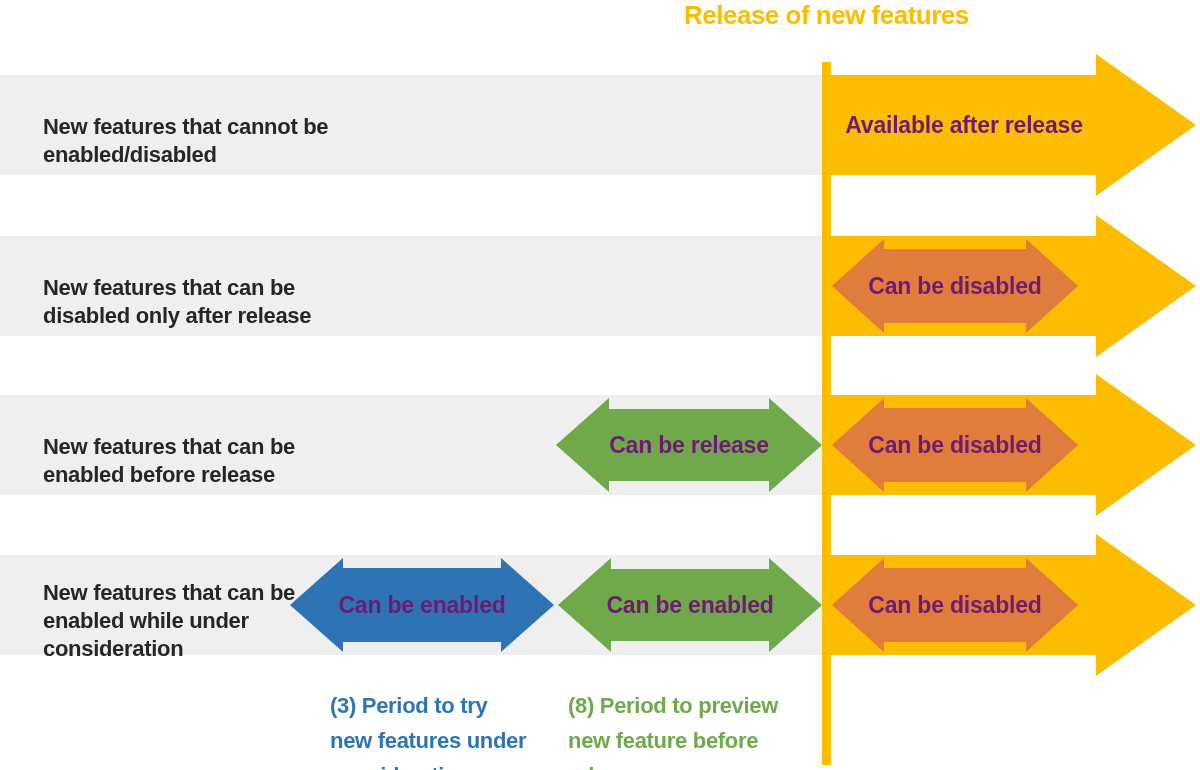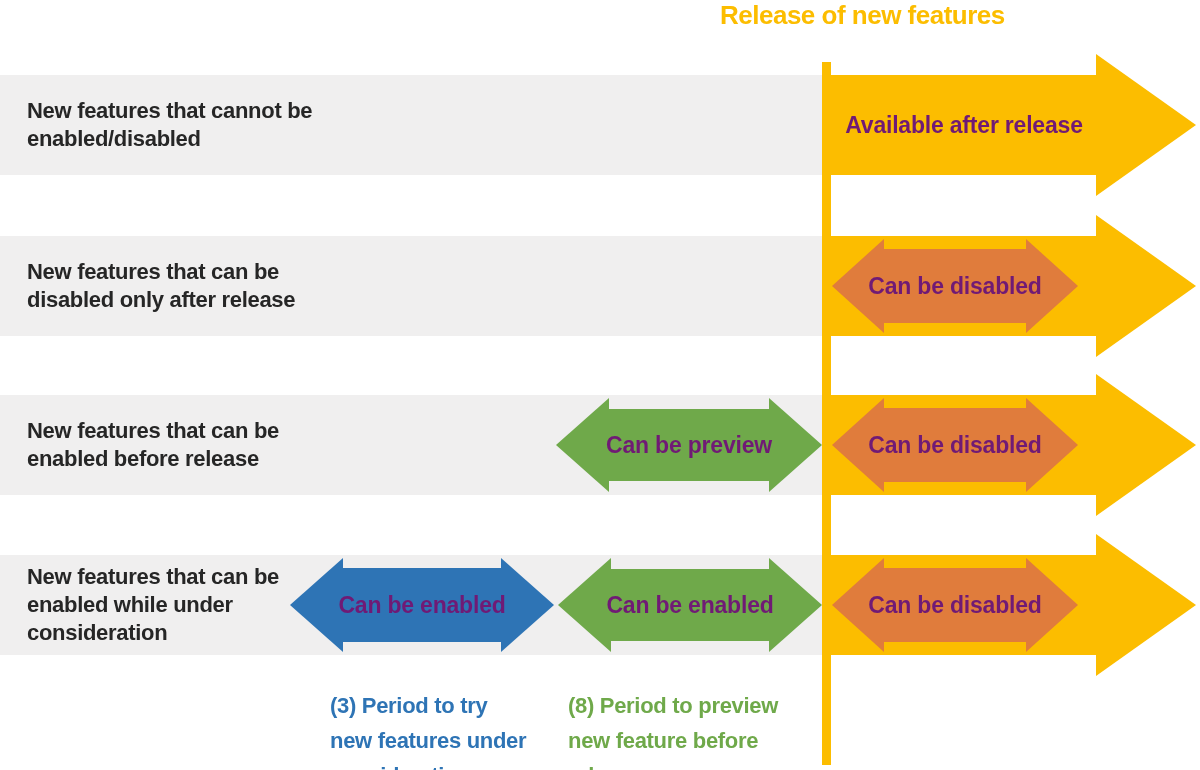--- a/index.html
+++ b/index.html
@@ -2,34 +2,34 @@
 <html style="--yellow: #FCBD00; --orange: #E07C3C; --green: #6FA94A; --blue: #2E74B5; --row_bg: #F0EFEF; --text_dark: #262626;"><head>
 <meta charset="utf-8">
 <style>
   html,body{margin:0;padding:0;background:#fff;}
   .canvas{
     position:relative;width:1200px;height:770px;overflow:hidden;background:#fff;
     font-family:"Liberation Sans", sans-serif;font-weight:bold;
   }
   .title{
     position:absolute;left:684px;top:0px;font-size:26px;letter-spacing:-0.5px;
-    color:var(--yellow,#FCBD00);white-space:nowrap;margin-left:36px;
+    color:var(--yellow,#FCBD00);white-space:nowrap;
   }
   .vline{
     position:absolute;left:822px;top:62px;width:9px;height:703px;
     background:var(--yellow,#FCBD00);
   }
   .band{
     position:absolute;left:0;width:822px;height:100px;
     background:var(--row_bg,#F0EFEF);
   }
   .row-label{
-    position:absolute;left:0;width:450px;height:100px;display:flex;align-items:center;
+    position:absolute;left:16px;width:450px;height:100px;display:flex;align-items:center;
     padding-left:27px;box-sizing:border-box;font-size:22px;line-height:1.26;
-    color:var(--text_dark,#262626);white-space:pre-line;letter-spacing:-0.3px;
+    color:var(--text_dark,#262626);white-space:pre-line;letter-spacing:-0.3px;margin-top:16px;
   }
   .ybody{
     position:absolute;left:830px;width:268px;height:100px;
     background:var(--yellow,#FCBD00);
   }
   .yhead{
     position:absolute;left:1096px;width:0;height:0;
     border-top:71px solid transparent;border-bottom:71px solid transparent;
     border-left:100px solid var(--yellow,#FCBD00);
   }
@@ -91,21 +91,21 @@
 
   <div class="band" style="top:395px"></div>
   <div class="row-label" style="top:395px">New features that can be
 enabled before release</div>
   <div class="ybody" style="top:395px"></div>
   <div class="yhead" style="top:374px"></div>
   <div class="darrow green" style="left:556px;top:398px;width:266px">
     <div class="tri tri-l"></div>
     <div class="bar"></div>
     <div class="tri tri-r"></div>
-    <div class="dlabel">Can be preview</div>
+    <div class="dlabel">Can be release</div>
   </div>
   <div class="darrow orange" style="left:832px;top:398px;width:246px">
     <div class="tri tri-l"></div>
     <div class="bar"></div>
     <div class="tri tri-r"></div>
     <div class="dlabel">Can be disabled</div>
   </div>
 
   <div class="band" style="top:555px"></div>
   <div class="row-label" style="top:555px">New features that can be

